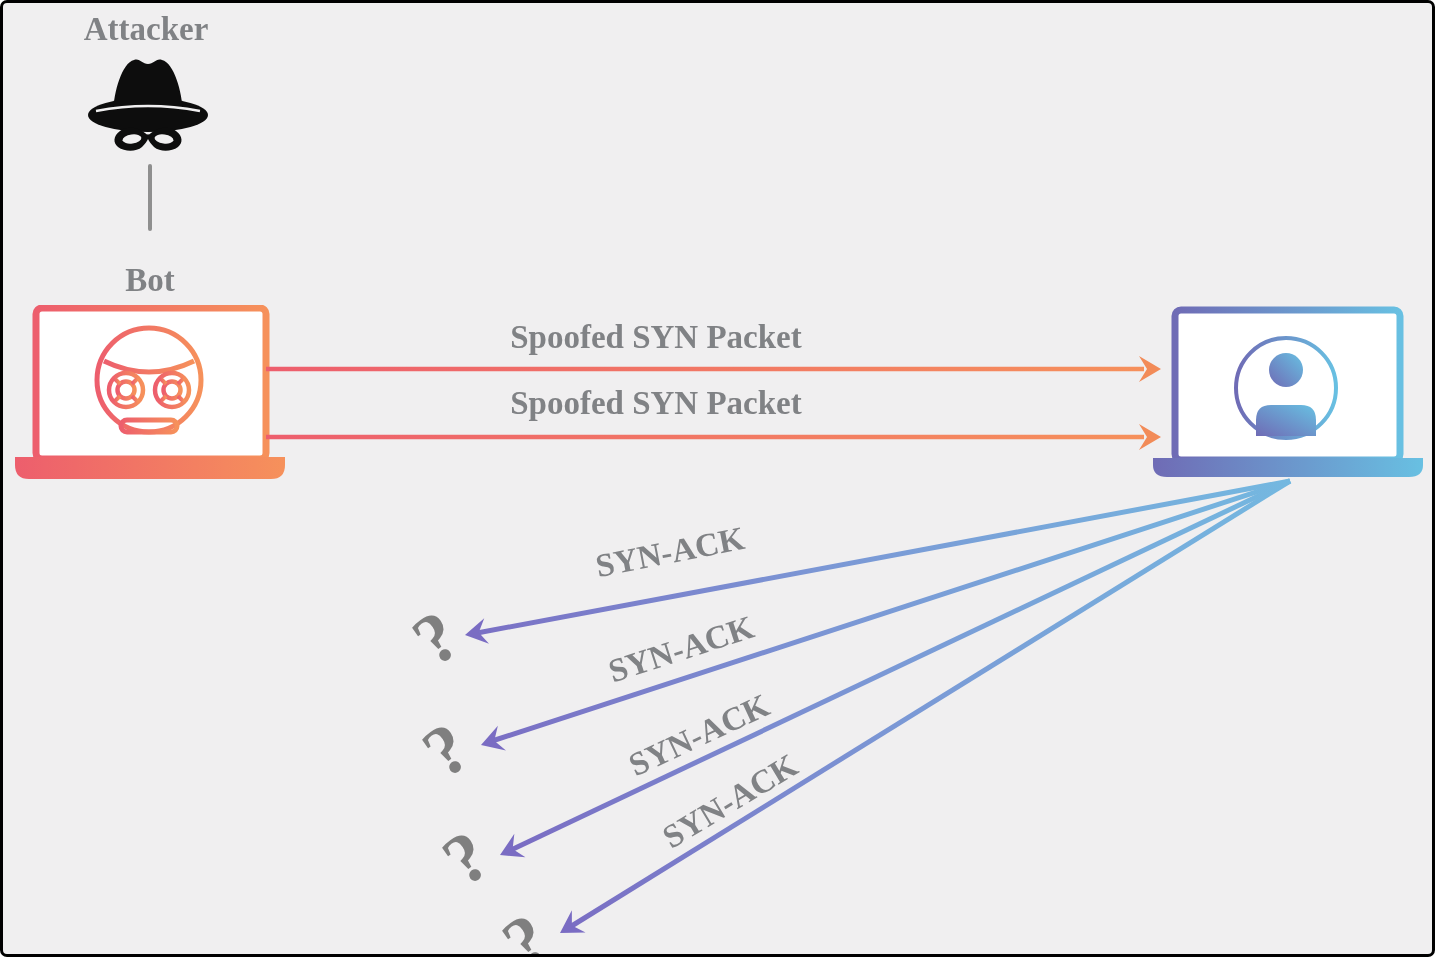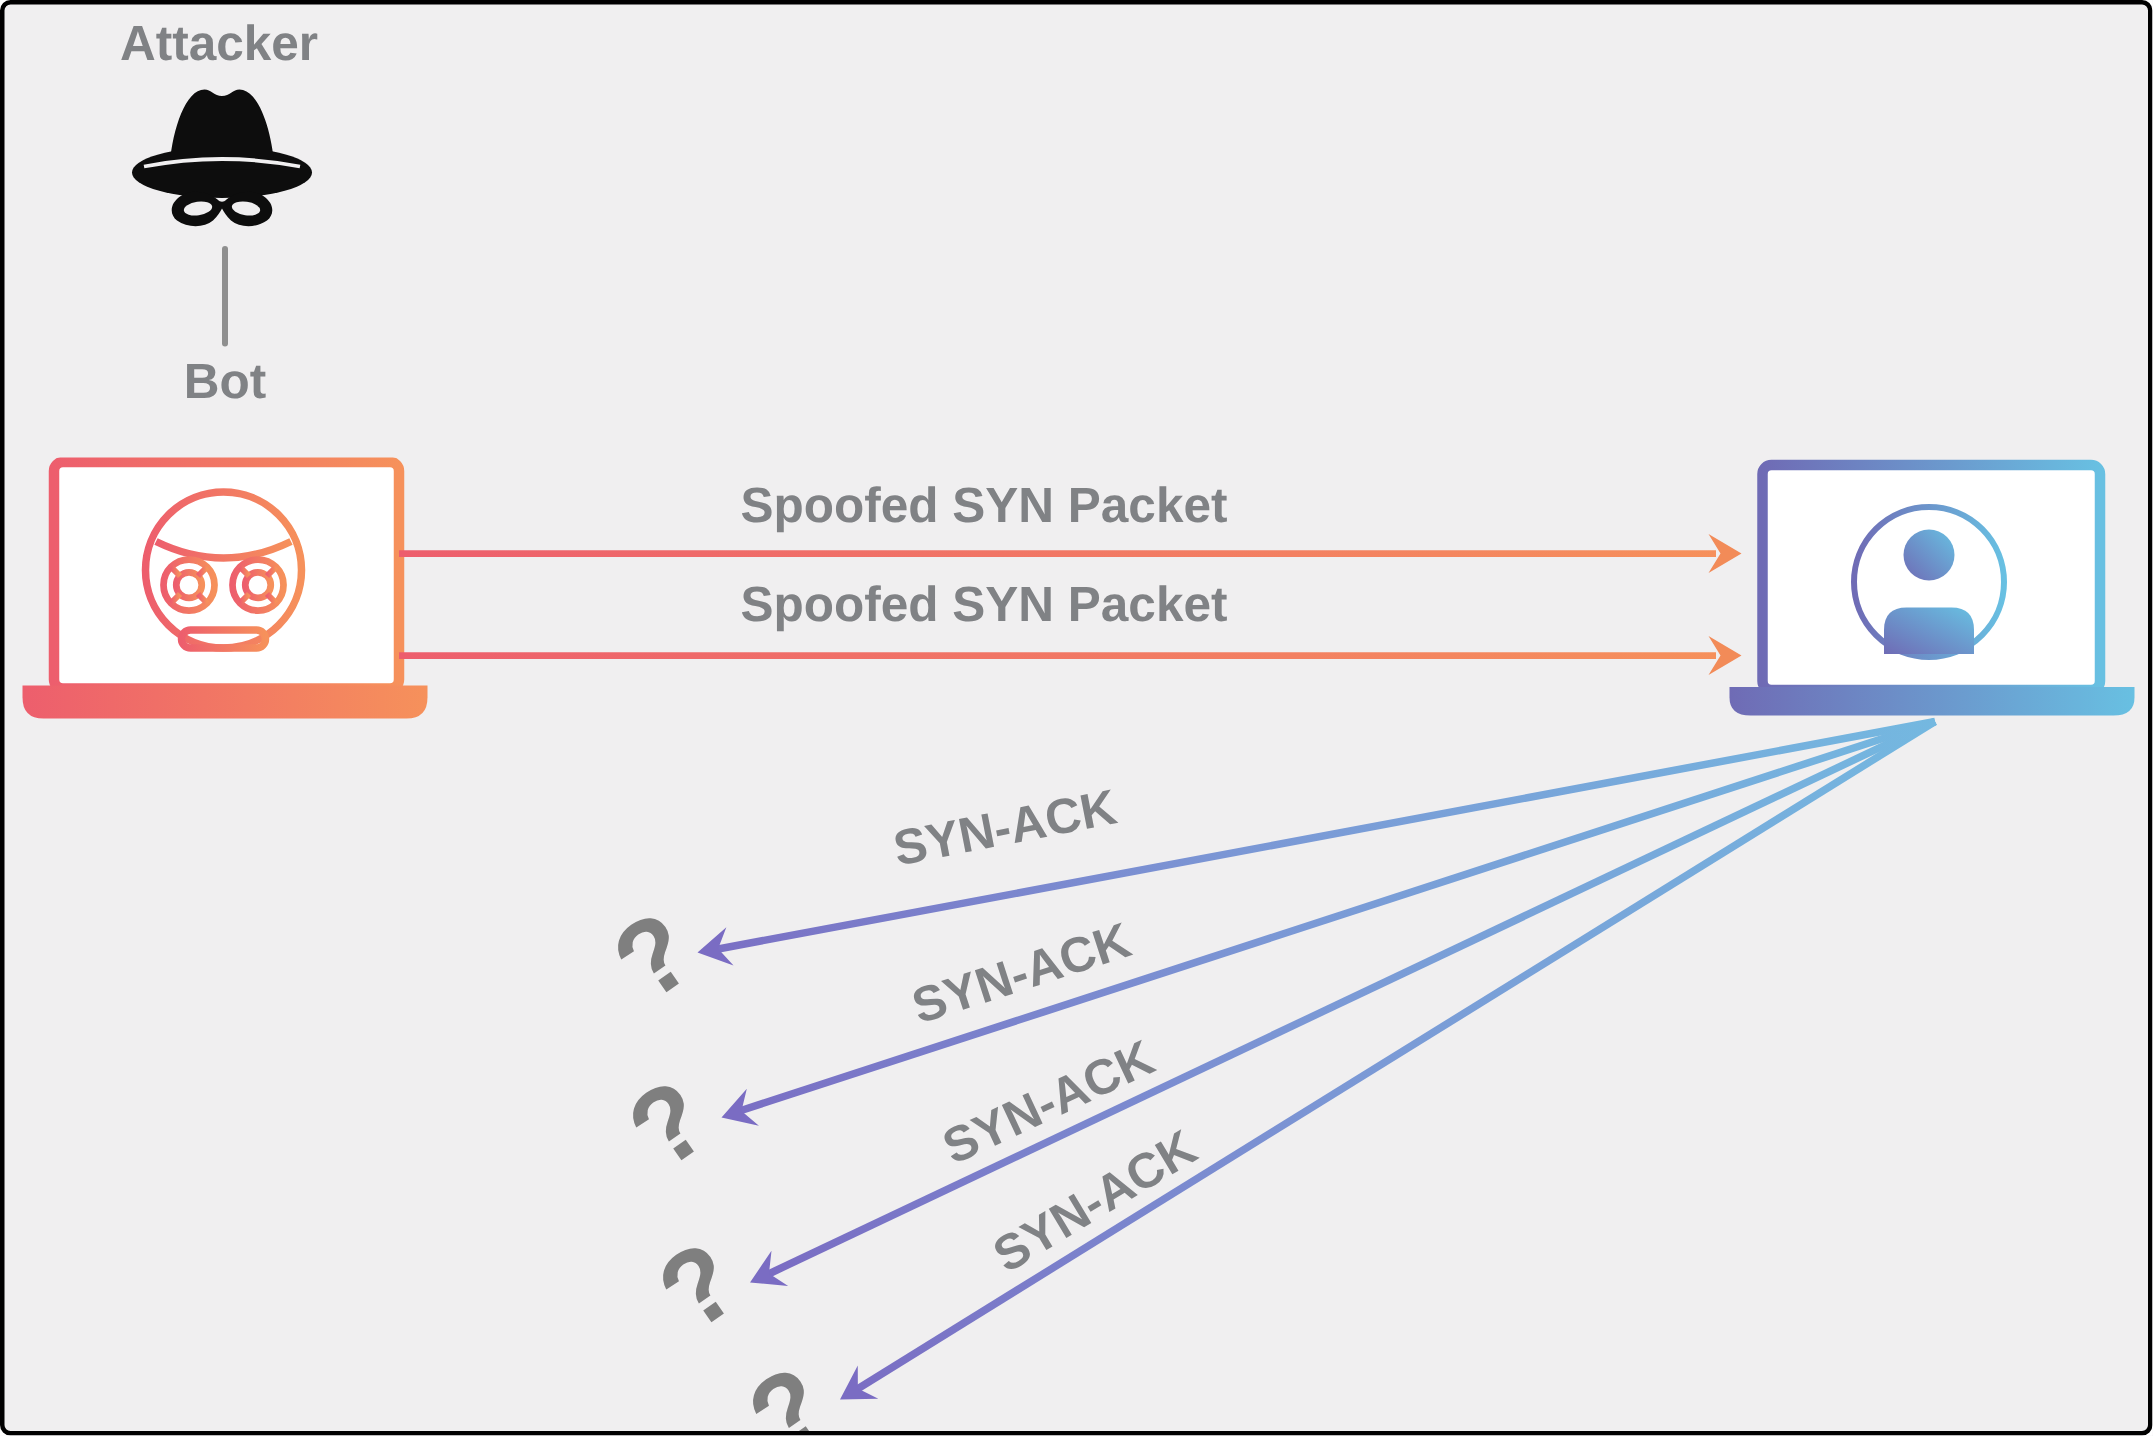--- a/index.html
+++ b/index.html
@@ -1,21 +1,21 @@
 <!DOCTYPE html>
 <html><head>
 <meta charset="utf-8">
 <style>
   * { margin:0; padding:0; box-sizing:border-box; }
   html,body { width:1435px; height:957px; background:#fff; }
   #canvas {
     position:relative; width:1435px; height:957px;
     background:#f0eff0; border:3px solid #000; border-radius:7px;
     overflow:hidden;
-    font-family:Liberation Sans, sans-serif;
+    font-family:Liberation Serif, serif;
   }
   .lbl {
     position:absolute; font-weight:700; font-size:33px; color:#808285;
     text-align:center; line-height:44px; white-space:nowrap;
   }
   .syn-label {
     position:absolute; width:220px; font-weight:700; font-size:33px;
     color:#808285; text-align:center; line-height:44px; white-space:nowrap;
   }
   .qmark {
@@ -43,21 +43,21 @@
     <path d="M 10,58 Q 62,48 114,58" stroke="#f0eff0" stroke-width="2.5" fill="none"></path>
     <path d="M 34,78 C 40,73 52,74 59,80 C 61,82 63,82 65,80 C 72,74 84,73 90,78
              C 97,83 97,90 92,94 C 85,99 74,99 68,94 C 65,91 63,88 62,86
              C 61,88 59,91 56,94 C 50,99 39,99 32,94 C 27,90 27,83 34,78 Z" fill="#0d0d0d"></path>
     <ellipse cx="46" cy="86" rx="9.5" ry="4.5" fill="#f0eff0" transform="rotate(-8 46 86)"></ellipse>
     <ellipse cx="78" cy="86" rx="9.5" ry="4.5" fill="#f0eff0" transform="rotate(8 78 86)"></ellipse>
   </svg>
 
   <div class="connector"></div>
 
-  <div class="lbl" style="left:67px; top:229px; width:160px;">Bot</div>
+  <div class="lbl" style="left:67px; top:255px; width:160px;">Bot</div>
 
   <svg style="left:9px; top:302px;" width="276" height="176" viewBox="0 0 276 176">
     <defs>
       <linearGradient id="gBot" x1="0" y1="0" x2="1" y2="0">
         <stop offset="0" stop-color="#ed5e6d"></stop>
         <stop offset="1" stop-color="#f6915b"></stop>
       </linearGradient>
     </defs>
     <rect x="24" y="3" width="230" height="151" rx="6" fill="#ffffff" stroke="url(#gBot)" stroke-width="7"></rect>
     <path d="M 3,152 H 273 V 160 Q 273,174 259,174 H 17 Q 3,174 3,160 Z" fill="url(#gBot)"></path>

